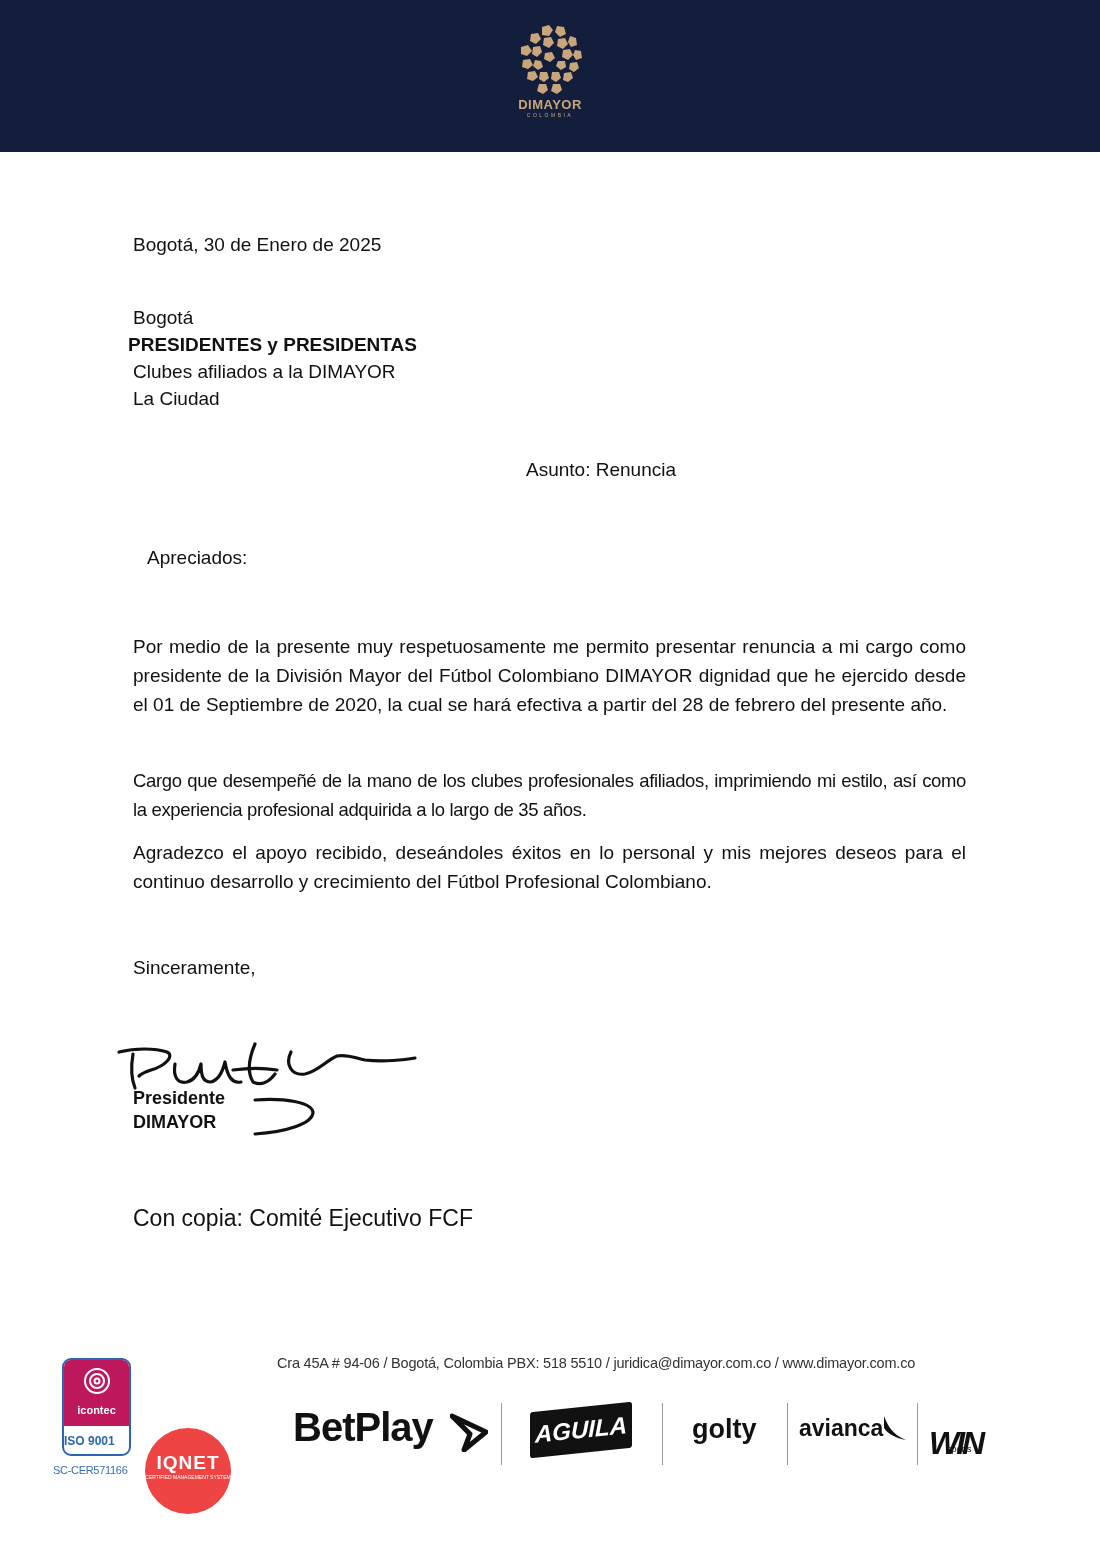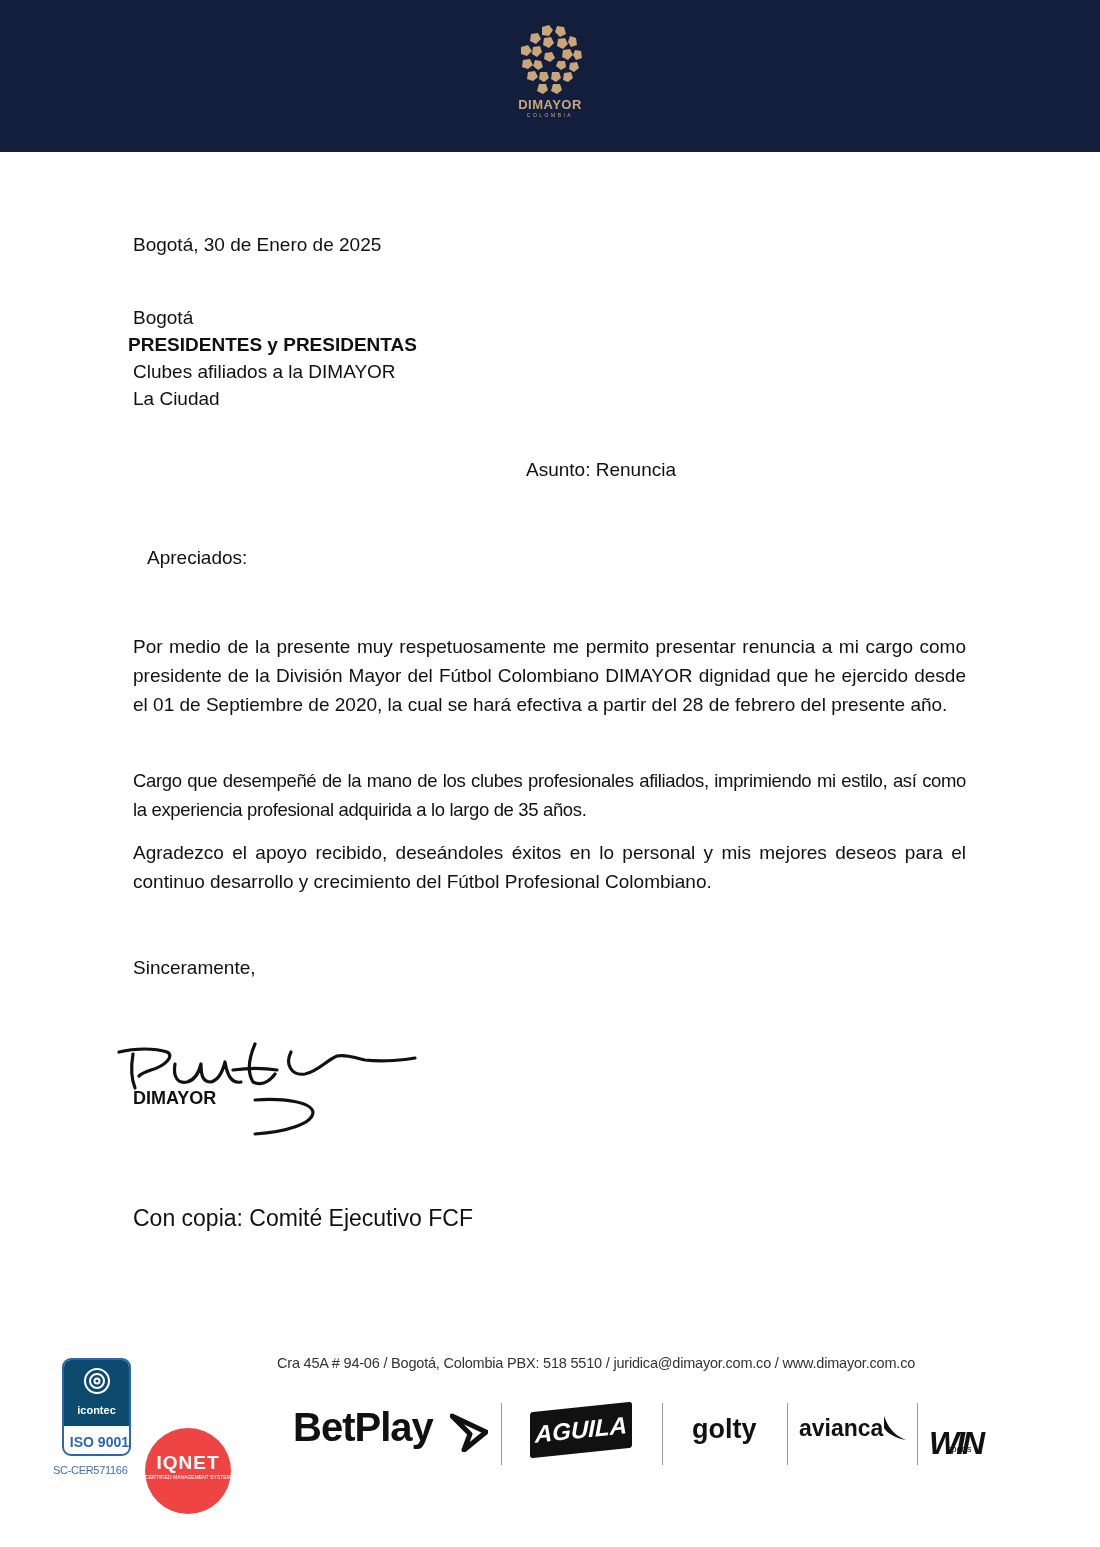--- a/index.html
+++ b/index.html
@@ -15,23 +15,23 @@
   .bold { font-weight: bold; }
   .para { position: absolute; left: 133px; width: 833px; font-size: 19px; line-height: 29px;
           text-align: justify; color: #111; font-family: "Liberation Sans", sans-serif; }
   .para.narrow { font-size: 18.5px; letter-spacing: -0.35px; }
 
   .sig-block { position: absolute; left: 133px; top: 1086px; font-weight: bold; font-size: 18px; line-height: 24px; color: #111; }
   .signature { position: absolute; left: 115px; top: 1040px; width: 310px; height: 105px; }
 
   .footer-addr { position: absolute; left: 277px; top: 1355px; font-size: 14.5px; color: #333; white-space: nowrap; letter-spacing: -0.2px; }
   .icontec { position: absolute; left: 62px; top: 1358px; width: 65px; height: 94px; border: 2px solid #2a66b1; border-radius: 9px; background: #fff; overflow: hidden; }
-  .icontec .top { background: #0c4a6e; height: 66px; color: #fff; text-align: center; }
+  .icontec .top { background: #be185d; height: 66px; color: #fff; text-align: center; }
   .icontec .word { font-size: 11px; font-weight: bold; padding-top: 4px; }
-  .icontec .iso { font-size: 14px; font-weight: bold; color: #2a66b1; text-align: right; margin-top: 8px; }
+  .icontec .iso { font-size: 12px; font-weight: bold; color: #2a66b1; text-align: left; margin-top: 8px; }
   .iqnet { position: absolute; left: 145px; top: 1428px; width: 86px; height: 86px; border-radius: 50%; background: #ef4444; color: #fff; text-align: center; }
   .iqnet .big { font-weight: bold; font-size: 19px; margin-top: 24px; letter-spacing: 1px; }
   .iqnet .small { font-size: 5px; line-height: 6px; }
   .cert { position: absolute; left: 53px; top: 1464px; font-size: 11px; color: #3d6db3; letter-spacing: -0.3px; }
 
   .sponsor { position: absolute; color: #111; font-weight: bold; white-space: nowrap; }
   .divider { position: absolute; width: 1px; background: #999; top: 1403px; height: 62px; }
   .aguila { position: absolute; left: 530px; top: 1407px; width: 102px; height: 46px; background: #111; transform: skewY(-6deg); border-radius: 3px; }
   .aguila span { display: block; color: #fff; font-weight: bold; font-size: 24px; text-align: center; line-height: 46px; letter-spacing: 0px; font-style: italic; }
 </style>
@@ -93,20 +93,21 @@
     <path d="M18,14 C16,26 16,38 20,48"></path>
     <path d="M60,24 C58,36 62,44 72,42 C80,40 84,32 86,24 C86,36 88,42 96,42 C104,40 108,30 110,22 C112,34 116,44 126,42"></path>
     <path d="M140,4 C134,18 132,32 138,42 C146,46 154,42 160,34"></path>
     <path d="M118,30 C132,28 150,28 162,30"></path>
     <path d="M176,12 C170,24 176,36 190,34 C202,32 212,20 222,16 C232,14 240,18 250,20 C268,22 290,20 300,18"></path>
     <path d="M140,60 C170,58 196,62 198,72 C198,84 170,92 140,94"></path>
   </g>
 </svg>
 
 <div class="sig-block">
+  <div>Presidente</div>
   <div>DIMAYOR</div>
 </div>
 
 <div class="txt" style="left:133px; top:1205px; font-size:23px;">Con copia: Comité Ejecutivo FCF</div>
 
 <div class="icontec">
   <div class="top">
     <svg width="30" height="30" viewBox="0 0 30 30" style="margin-top:6px;">
       <g fill="none" stroke="#fff" stroke-width="2">
         <circle cx="15" cy="15" r="12"></circle>

